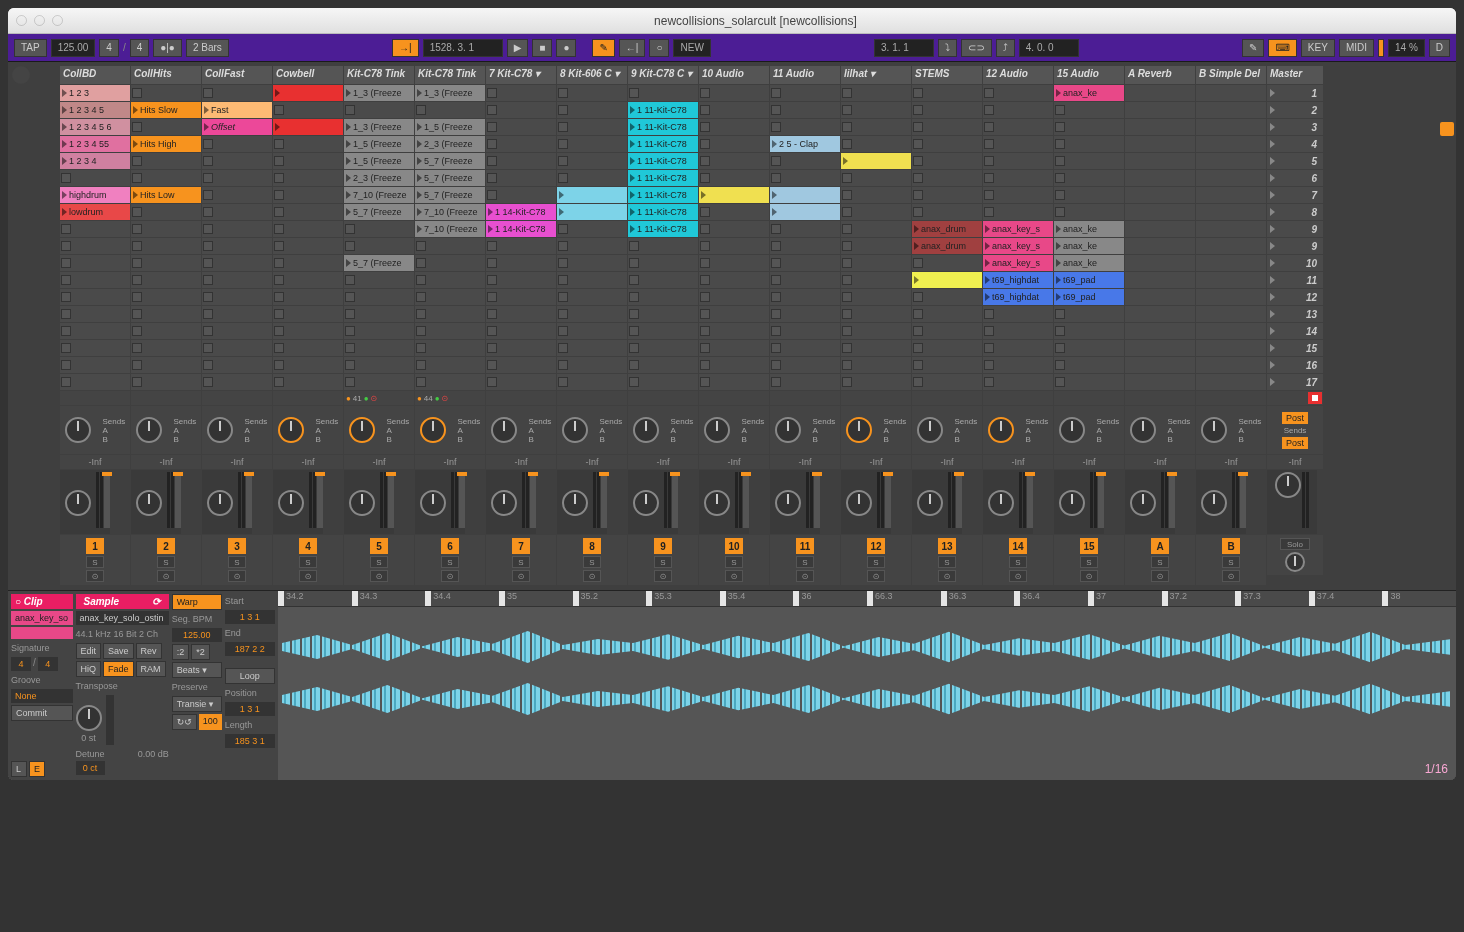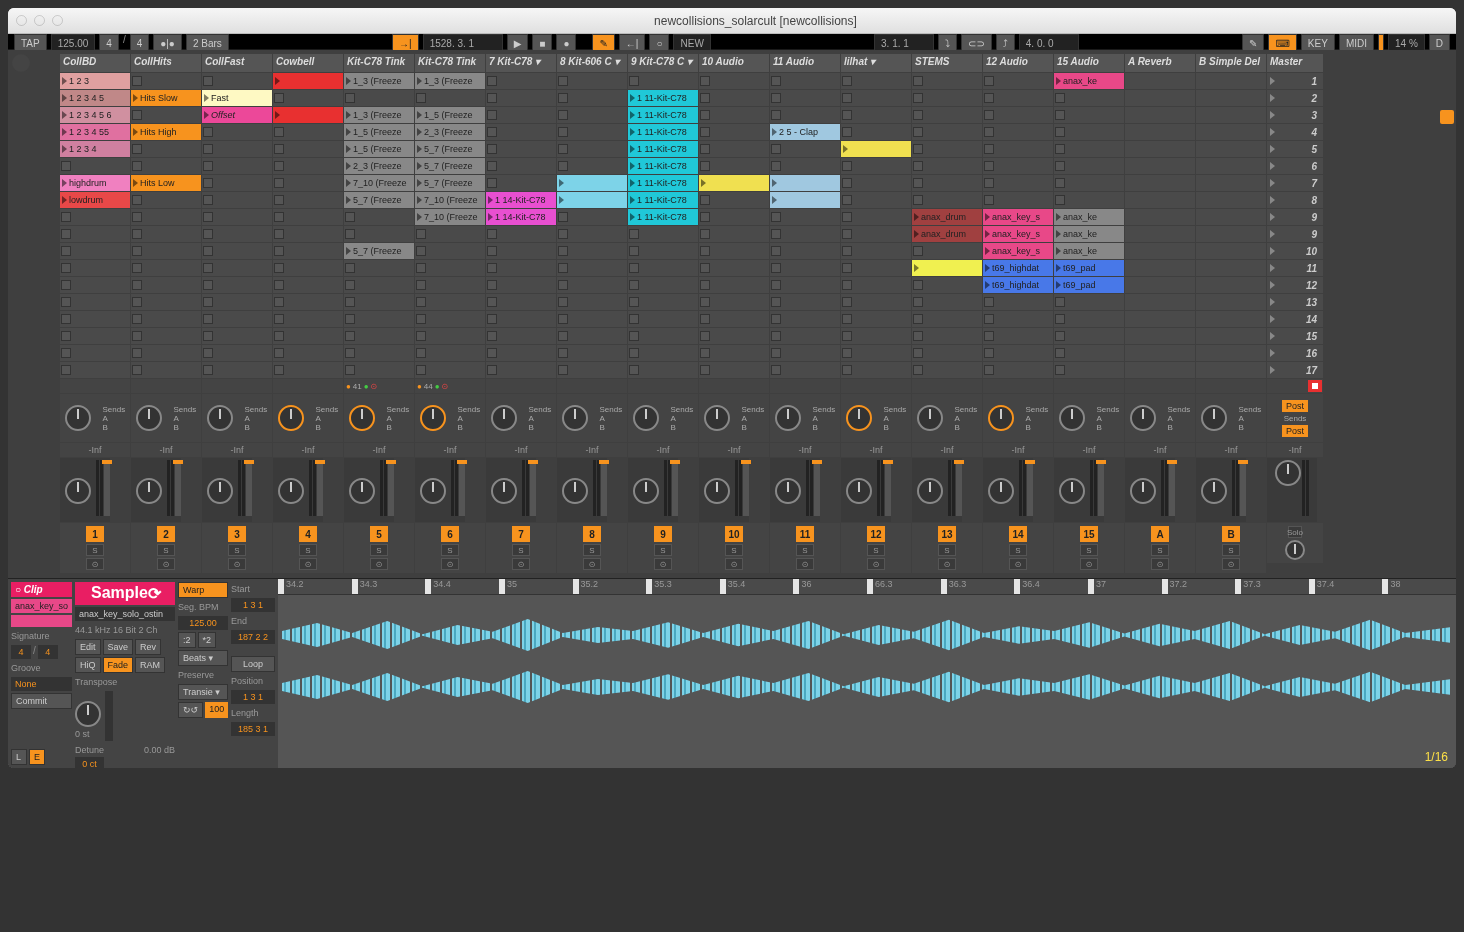--- a/index.html
+++ b/index.html
@@ -6,21 +6,21 @@
 body { background: #333; color: #aaa; font-size: 10px; user-select: none; }
 .window { background: #e8e8e8; border-radius: 6px; margin: 8px; overflow: hidden; }
 .title-bar { height: 26px; background: linear-gradient(#f6f6f6, #e0e0e0); display: flex; align-items: center; padding: 0 8px; border-bottom: 1px solid #bbb; }
 .traffic { display: flex; gap: 7px; }
 .tl { width: 11px; height: 11px; border-radius: 50%; border: 1px solid rgba(0,0,0,0.15); }
 .title-text { flex: 1; text-align: center; color: #444; font-size: 12px; }
 
 .app { background: #2a2a2a; }
 
 
-.toolbar { height: 16px; background: #000000; display: flex; padding: 0 6px; gap: 4px; border-bottom: 1px solid #1a1a1a; }
+.toolbar { height: 28px; background: #4c1d95; display: flex; align-items: center; padding: 0 6px; gap: 4px; border-bottom: 1px solid #1a1a1a; }
 .tb-btn { height: 18px; padding: 0 6px; background: #555; color: #ccc; font-size: 10px; display: flex; align-items: center; border: 1px solid #333; }
 .tb-val { background: #222; color: #aaa; }
 .tb-orange { background: #f7931e; color: #222; }
 .spacer { flex: 1; }
 
 
 .session { display: flex; height: 528px; background: #3f3f3f; padding: 4px 18px 4px 52px; gap: 1px; position: relative; }
 .browser-toggle { position: absolute; left: 4px; top: 4px; width: 18px; height: 18px; background: #444; border-radius: 50%; }
 .track-col { width: 70px; display: flex; flex-direction: column; gap: 1px; }
 .track-col.master { width: 56px; }
@@ -40,32 +40,32 @@
 .vol-fader { width: 50px; height: 64px; background: #3a3a3a; display: flex; align-items: flex-start; justify-content: center; padding-top: 2px; gap: 1px; }
 .fader-track { width: 3px; height: 56px; background: #222; }
 .db-label { font-size: 9px; color: #999; text-align: center; }
 .post-btn { background: #f7931e; color: #222; padding: 1px 4px; font-size: 9px; }
 
 
 .detail { height: 190px; background: #3a3a3a; display: flex; border-top: 1px solid #222; }
 .detail-left { width: 270px; background: #444; padding: 3px; display: flex; gap: 3px; }
 .detail-panel { display: flex; flex-direction: column; gap: 2px; }
 .clip-hdr { background: #e91e63; color: #fff; padding: 2px 4px; font-size: 10px; font-style: italic; font-weight: bold; }
-.sample-hdr { background: #e91e63; color: #fff; padding: 2px 16px; font-size: 16px; font-weight: bold; display: flex; justify-content: space-between; }
+.sample-hdr { background: #e91e63; color: #fff; padding: 2px 8px; font-size: 10px; font-style: italic; font-weight: bold; display: flex; justify-content: space-between; }
 .field-row { display: flex; gap: 2px; }
 .field-btn { background: #555; padding: 2px 4px; font-size: 9px; color: #ccc; border: 1px solid #333; }
 .field-btn.on { background: #f7931e; color: #222; }
 .field-val { background: #333; color: #f7931e; padding: 2px 4px; font-size: 9px; min-width: 20px; text-align: center; }
 .field-lbl { font-size: 9px; color: #999; padding: 2px 0; }
 .waveform-area { flex: 1; background: #555; position: relative; display: flex; flex-direction: column; }
 .wave-ruler { height: 16px; background: #4a4a4a; display: flex; font-size: 9px; color: #999; border-bottom: 1px solid #333; }
 .wave-ruler span { flex: 1; padding-left: 2px; border-left: 6px solid #e5e5e5; }
 .wave-canvas { flex: 1; background: #555; position: relative; padding: 8px 4px; }
 .wave-line { height: 40px; background: repeating-linear-gradient(90deg, #7dd3e8 0px, #7dd3e8 2px, #4aa8c0 2px, #4aa8c0 4px, #7dd3e8 4px, #7dd3e8 8px, #555 8px, #555 10px); margin: 12px 0; clip-path: polygon(0% 40%, 3% 20%, 6% 45%, 9% 15%, 12% 48%, 15% 25%, 18% 42%, 21% 10%, 24% 45%, 27% 30%, 30% 40%, 33% 18%, 36% 45%, 39% 22%, 42% 40%, 45% 15%, 48% 48%, 51% 25%, 54% 42%, 57% 12%, 60% 45%, 63% 28%, 66% 40%, 69% 18%, 72% 46%, 75% 22%, 78% 40%, 81% 15%, 84% 48%, 87% 25%, 90% 42%, 93% 12%, 96% 45%, 100% 30%, 100% 70%, 96% 55%, 93% 88%, 90% 58%, 87% 75%, 84% 52%, 81% 85%, 78% 60%, 75% 78%, 72% 54%, 69% 82%, 66% 60%, 63% 72%, 60% 55%, 57% 88%, 54% 58%, 51% 75%, 48% 52%, 45% 85%, 42% 60%, 39% 78%, 36% 55%, 33% 82%, 30% 60%, 27% 70%, 24% 55%, 21% 90%, 18% 58%, 15% 75%, 12% 52%, 9% 85%, 6% 55%, 3% 80%, 0% 60%); }
-.zoom-lbl { position: absolute; right: 8px; bottom: 4px; color: #fde047; font-size: 12px; }
+.zoom-lbl { position: absolute; right: 8px; bottom: 4px; color: #f9a8d4; font-size: 12px; }
 
 
 .bottom-bar { height: 28px; background: #3a3a3a; display: flex; align-items: center; padding: 0 8px; gap: 6px; border-top: 1px solid #222; }
 .overview { flex: 1; height: 16px; background: #222; }
 .mini-wave { width: 180px; height: 16px; background: #444; border: 1px solid #666; position: relative; }
 .mini-wave::before { content: ''; position: absolute; inset: 2px; background: repeating-linear-gradient(90deg, #5ba 0, #5ba 1px, transparent 1px, transparent 3px); opacity: 0.6; }
 </style>
 </head>
 <body>
 
@@ -278,21 +278,21 @@
     <div class="solo-btn">S</div>
     <div class="rec-btn">⊙</div>
             </div>
           </div>
           <div class="track-col">
             <div class="track-head">CollFast</div>
             <div class="clip-slot">
               <div class="clip-stop"></div>
             </div>
             <div class="clip-slot">
-              <div class="clip" style="background: #fef9c3;"><span class="play-tri"></span>Fast</div>
+              <div class="clip" style="background: #fdba74;"><span class="play-tri"></span>Fast</div>
             </div>
             <div class="clip-slot">
               <div class="clip" style="background: #ec4899; font-style: italic;"><span class="play-tri"></span>Offset</div>
             </div>
             <div class="clip-slot">
               <div class="clip-stop"></div>
             </div>
             <div class="clip-slot">
               <div class="clip-stop"></div>
             </div>
@@ -1513,21 +1513,21 @@
   <div style="font-size:8px">Sends</div>
   <div class="post-btn">Post</div>
             </div>
             <div class="db-label" style="background:#444;padding:2px 0">-Inf</div>
             <div class="vol-fader">
   <div class="knob"></div>
   <div class="fader-track"></div>
               <div class="fader-track"></div>
             </div>
             <div style="background:#444;display:flex;flex-direction:column;align-items:center;gap:2px;padding:3px 0">
-  <div class="solo-btn" style="width:14px">Solo</div>
+  <div class="solo-btn" style="width:30px">Solo</div>
   <div class="knob" style="width:20px;height:20px"></div>
             </div>
           </div>
         </div>
       <div style="position:absolute;right:2px;top:60px;display:flex;flex-direction:column;gap:14px">
         <div style="width:14px;height:14px;background:#f7931e;border-radius:2px"></div>
       </div>
     </div>
 
     <div class="detail">
@@ -1563,21 +1563,21 @@
             <div class="field-btn">Save</div>
             <div class="field-btn">Rev</div>
           </div>
           <div class="field-row">
             <div class="field-btn">HiQ</div>
             <div class="field-btn on">Fade</div>
             <div class="field-btn">RAM</div>
           </div>
           <div class="field-lbl">Transpose</div>
           <div style="display:flex;align-items:flex-end;gap:4px">
-            <div style="">
+            <div style="text-align:center">
               <div class="knob"></div>
               <div class="field-lbl">0 st</div>
             </div>
             <div style="width:8px;height:50px;background:#333"></div>
           </div>
           <div class="field-row">
             <div>
               <div class="field-lbl">Detune</div>
               <div class="field-val">0 ct</div>
             </div>

